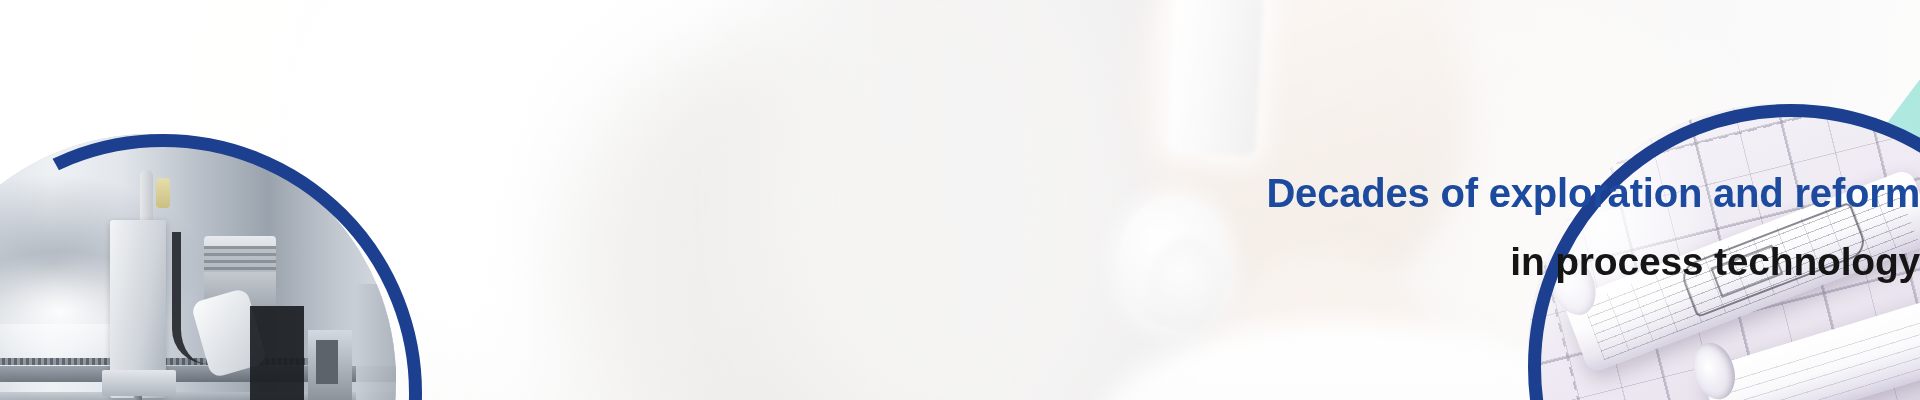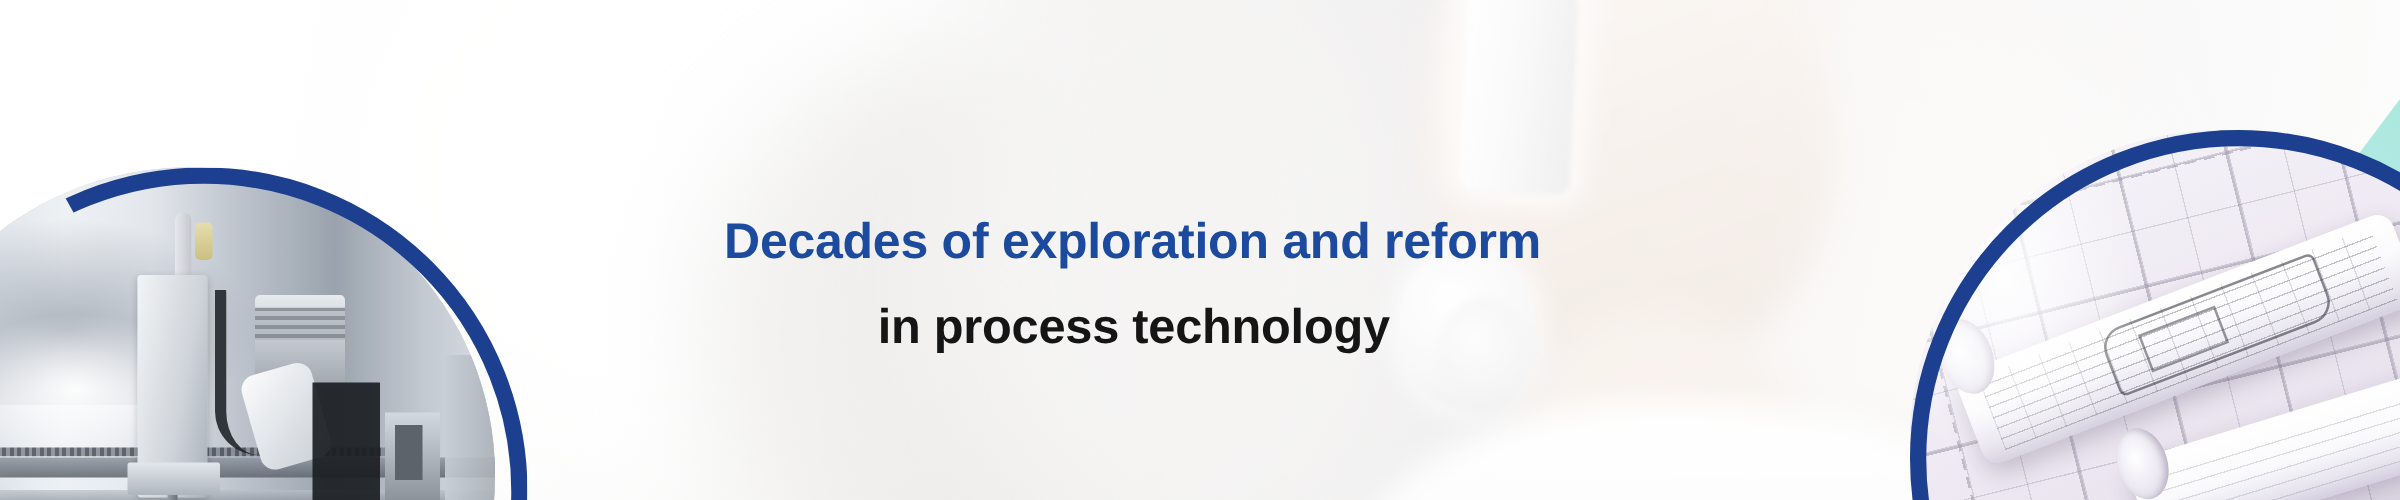--- a/index.html
+++ b/index.html
@@ -234,21 +234,21 @@
     border-radius:50%;
     border:13px solid #1c3f8f;
     clip-path:polygon(0 0,74% 0,100% 62%,0 62%);
     pointer-events:none;
   }
 
   
   .headline{
     position:absolute;
     left:0;right:0;top:172px;
-    text-align:center;
+    text-align:right;
     z-index:6;
   }
   .line{
     font-weight:bold;
     letter-spacing:-0.2px;
     white-space:nowrap;
     line-height:1.05;
   }
   .line-1{
     font-size:40px;

